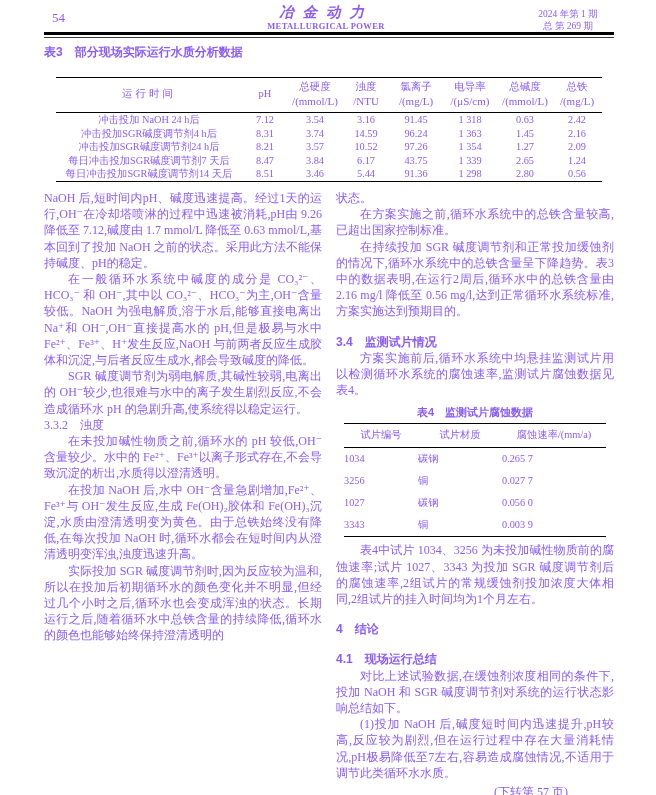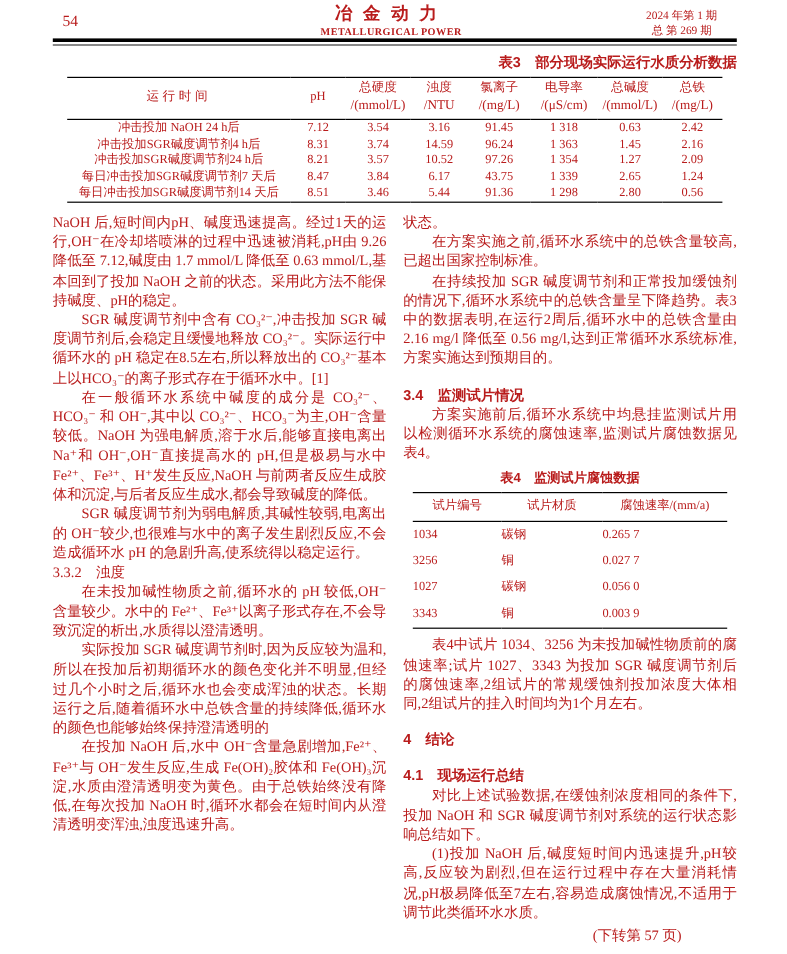--- a/index.html
+++ b/index.html
@@ -1,33 +1,33 @@
 <!DOCTYPE html>
 <html><head>
 <meta charset="utf-8">
 <style>
   html,body { margin:0; padding:0; background:#e8e8e8; }
   .page {
     position:relative; width:656px; height:795px; margin:0 auto;
     background:#ffffff; overflow:hidden; box-sizing:border-box;
     padding:5px 42px 0 44px;
     font-family:"Liberation Serif","DejaVu Serif",serif;
-    color:#b91c1c;
+    color:#8b5cf6;
   }
   
   .header-row { display:flex; justify-content:space-between; align-items:flex-start; height:25px; }
   .page-num { font-size:13px; width:86px; padding-top:5px; padding-left:8px; box-sizing:border-box; }
   .journal-center { text-align:center; flex:1; }
-  .journal-cn { font-size:14.5px; font-weight:bold; letter-spacing:9px; line-height:1.05; }
+  .journal-cn { font-size:14.5px; font-weight:bold; letter-spacing:9px; line-height:1.05;font-style:italic; }
   .journal-en { font-size:8.5px; font-weight:bold; letter-spacing:0.4px; margin-top:1px; }
   .issue-block { font-size:9.5px; width:92px; text-align:center; line-height:1.3; padding-top:3px; }
   .double-rule { margin-top:2px; border-top:3.2px solid #000; }
   .double-rule::after { content:""; display:block; border-top:1.7px solid #3c3c3c; margin-top:2px; }
   
-  .t3-title { text-align:right; font-weight:bold; font-size:12px; line-height:14px; margin:7px 0 5px;
+  .t3-title { text-align:left; font-weight:bold; font-size:12px; line-height:14px; margin:7px 0 18px;
               font-family:"Liberation Sans","DejaVu Sans",sans-serif; }
   #table3 { width:546px; margin:0 auto; border-collapse:collapse;
             border-top:1.8px solid #000; border-bottom:1.8px solid #000; table-layout:fixed; }
   #table3 col:nth-child(1){width:186px;}
   #table3 col:nth-child(2){width:46px;}
   #table3 col:nth-child(3){width:54px;}
   #table3 col:nth-child(4){width:48px;}
   #table3 col:nth-child(5){width:52px;}
   #table3 col:nth-child(6){width:56px;}
   #table3 col:nth-child(7){width:54px;}
@@ -174,27 +174,26 @@
           <td>1 298</td>
           <td>2.80</td>
           <td>0.56</td>
         </tr>
       </tbody>
   </table>
 
   <div class="columns">
     <div class="col" id="col-left">
         <p class="para cont">NaOH 后,短时间内pH、碱度迅速提高。经过1天的运行,OH⁻在冷却塔喷淋的过程中迅速被消耗,pH由 9.26 降低至 7.12,碱度由 1.7 mmol/L 降低至 0.63 mmol/L,基本回到了投加 NaOH 之前的状态。采用此方法不能保持碱度、pH的稳定。</p>
-        <p class="para indent">SGR 碱度调节剂中含有 CO₃²⁻,冲击投加 SGR 碱度调节剂后,会稳定且缓慢地释放 CO₃²⁻。实际运行中循环水的 pH 稳定在8.5左右,所以释放出的 CO₃²⁻基本上以HCO₃⁻的离子形式存在于循环水中。[1]</p>
         <p class="para indent">在一般循环水系统中碱度的成分是 CO₃²⁻、HCO₃⁻ 和 OH⁻,其中以 CO₃²⁻、HCO₃⁻为主,OH⁻含量较低。NaOH 为强电解质,溶于水后,能够直接电离出 Na⁺和 OH⁻,OH⁻直接提高水的 pH,但是极易与水中 Fe²⁺、Fe³⁺、H⁺发生反应,NaOH 与前两者反应生成胶体和沉淀,与后者反应生成水,都会导致碱度的降低。</p>
         <p class="para indent">SGR 碱度调节剂为弱电解质,其碱性较弱,电离出的 OH⁻较少,也很难与水中的离子发生剧烈反应,不会造成循环水 pH 的急剧升高,使系统得以稳定运行。</p>
         <p class="para h3">3.3.2　浊度</p>
         <p class="para indent">在未投加碱性物质之前,循环水的 pH 较低,OH⁻含量较少。水中的 Fe²⁺、Fe³⁺以离子形式存在,不会导致沉淀的析出,水质得以澄清透明。</p>
+        <p class="para indent">在投加 NaOH 后,水中 OH⁻含量急剧增加,Fe²⁺、Fe³⁺与 OH⁻发生反应,生成 Fe(OH)₂胶体和 Fe(OH)₃沉淀,水质由澄清透明变为黄色。由于总铁始终没有降低,在每次投加 NaOH 时,循环水都会在短时间内从澄清透明变浑浊,浊度迅速升高。</p>
         <p class="para indent">实际投加 SGR 碱度调节剂时,因为反应较为温和,所以在投加后初期循环水的颜色变化并不明显,但经过几个小时之后,循环水也会变成浑浊的状态。长期运行之后,随着循环水中总铁含量的持续降低,循环水的颜色也能够始终保持澄清透明的</p>
-        <p class="para indent">在投加 NaOH 后,水中 OH⁻含量急剧增加,Fe²⁺、Fe³⁺与 OH⁻发生反应,生成 Fe(OH)₂胶体和 Fe(OH)₃沉淀,水质由澄清透明变为黄色。由于总铁始终没有降低,在每次投加 NaOH 时,循环水都会在短时间内从澄清透明变浑浊,浊度迅速升高。</p>
       </div>
     <div class="col">
       <div id="col-right-top">
           <p class="para cont">状态。</p>
           <p class="para indent">在方案实施之前,循环水系统中的总铁含量较高,已超出国家控制标准。</p>
           <p class="para indent">在持续投加 SGR 碱度调节剂和正常投加缓蚀剂的情况下,循环水系统中的总铁含量呈下降趋势。表3中的数据表明,在运行2周后,循环水中的总铁含量由 2.16 mg/l 降低至 0.56 mg/l,达到正常循环水系统标准,方案实施达到预期目的。</p>
           <p class="para h2">3.4　监测试片情况</p>
           <p class="para indent">方案实施前后,循环水系统中均悬挂监测试片用以检测循环水系统的腐蚀速率,监测试片腐蚀数据见表4。</p>
         </div>
       <div class="t4-title">表4　监测试片腐蚀数据</div>

